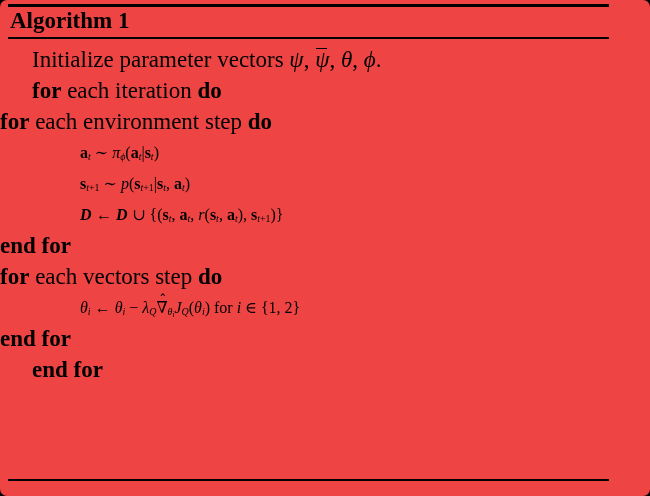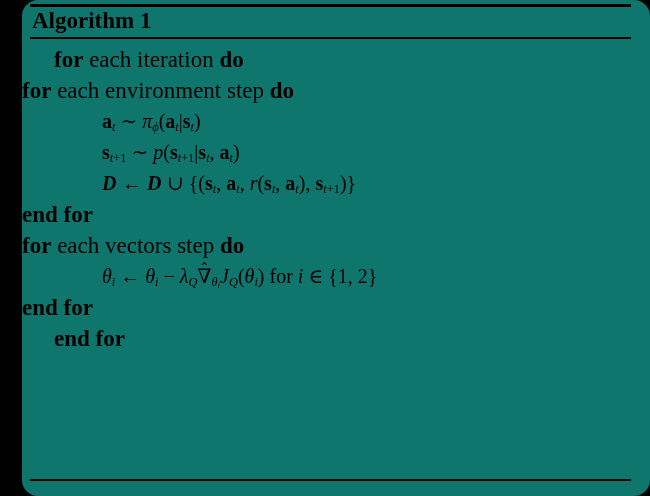--- a/index.html
+++ b/index.html
@@ -3,37 +3,37 @@
 <meta charset="utf-8">
 <style>
   html,body{margin:0;padding:0}
   body{
     width:650px;height:496px;position:relative;
     background:#000;
     font-family:"Liberation Serif","DejaVu Serif","DejaVu Sans",serif;
     color:#000;overflow:hidden;
   }
   .card{
-    position:absolute;inset:0;background:#0f766e;border-radius:16px;overflow:hidden;margin-left:22px;
+    position:absolute;inset:0;background:#ef4444;border-radius:7px;overflow:hidden;
   }
   .rule{position:absolute;left:8px;width:601px;background:#000}
   .rule-top{top:4px;height:3px}
   .rule-mid{top:37px;height:2px}
   .rule-bottom{top:479px;height:2px}
   .caption{
     position:absolute;left:10px;top:6px;height:30px;
     font-size:23px;display:flex;align-items:center;white-space:pre;
   }
   .caption .label{font-weight:700;margin-right:7px}
   .algo-body{position:absolute;left:0;top:44px;right:0}
   .line{
     display:block;height:31px;line-height:31px;
     font-size:23px;white-space:pre;
   }
-  .line.math{font-size:20px}
+  .line.math{font-size:16px}
   .ind0{padding-left:32px}
   .ind1{}
   .ind2{padding-left:80px}
   .b{font-weight:700}
   .i{font-style:italic}
   .mb{font-weight:700}
   .cal{font-style:italic;font-weight:600;letter-spacing:.5px}
   .sub{font-size:.62em;vertical-align:-.25em;line-height:0}
   .subsub{font-size:.45em;vertical-align:-.55em;line-height:0}
   .bar{position:relative}
@@ -49,20 +49,21 @@
 </head>
 <body>
 
 <div class="card">
   <div class="rule rule-top"></div>
   <div class="caption">
     <span class="label">Algorithm 1</span>
   </div>
   <div class="rule rule-mid"></div>
   <div class="algo-body">
+      <div class="line ind0"><span>Initialize parameter vectors </span><span class="i">ψ</span><span>, </span><span class="i bar">ψ</span><span>, </span><span class="i">θ</span><span>, </span><span class="i">ϕ</span><span>.</span></div>
       <div class="line ind0"><span class="b">for</span><span> each iteration </span><span class="b">do</span></div>
       <div class="line ind1"><span class="b">for</span><span> each environment step </span><span class="b">do</span></div>
       <div class="line ind2 math"><span class="mb">a</span><span class="i sub">t</span><span> ∼ </span><span class="i">π</span><span class="i sub">ϕ</span><span>(</span><span class="mb">a</span><span class="i sub">t</span><span>|</span><span class="mb">s</span><span class="i sub">t</span><span>)</span></div>
       <div class="line ind2 math"><span class="mb">s</span><span class="i sub">t</span><span class="sub">+1</span><span> ∼ </span><span class="i">p</span><span>(</span><span class="mb">s</span><span class="i sub">t</span><span class="sub">+1</span><span>|</span><span class="mb">s</span><span class="i sub">t</span><span>, </span><span class="mb">a</span><span class="i sub">t</span><span>)</span></div>
       <div class="line ind2 math"><span class="cal">D</span><span> ← </span><span class="cal">D</span><span> ∪ {(</span><span class="mb">s</span><span class="i sub">t</span><span>, </span><span class="mb">a</span><span class="i sub">t</span><span>, </span><span class="i">r</span><span>(</span><span class="mb">s</span><span class="i sub">t</span><span>, </span><span class="mb">a</span><span class="i sub">t</span><span>), </span><span class="mb">s</span><span class="i sub">t</span><span class="sub">+1</span><span>)}</span></div>
       <div class="line ind1"><span class="b">end for</span></div>
       <div class="line ind1"><span class="b">for</span><span> each vectors step </span><span class="b">do</span></div>
       <div class="line ind2 math"><span class="i">θ</span><span class="i sub">i</span><span> ← </span><span class="i">θ</span><span class="i sub">i</span><span> − </span><span class="i">λ</span><span class="i sub">Q</span><span class="hat">ˆ</span><span>∇</span><span class="i sub">θ</span><span class="i subsub">i</span><span class="i">J</span><span class="i sub">Q</span><span>(</span><span class="i">θ</span><span class="i sub">i</span><span>)</span><span> for </span><span class="i">i</span><span> ∈ {1, 2}</span></div>
       <div class="line ind1"><span class="b">end for</span></div>
       <div class="line ind0"><span class="b">end for</span></div>

